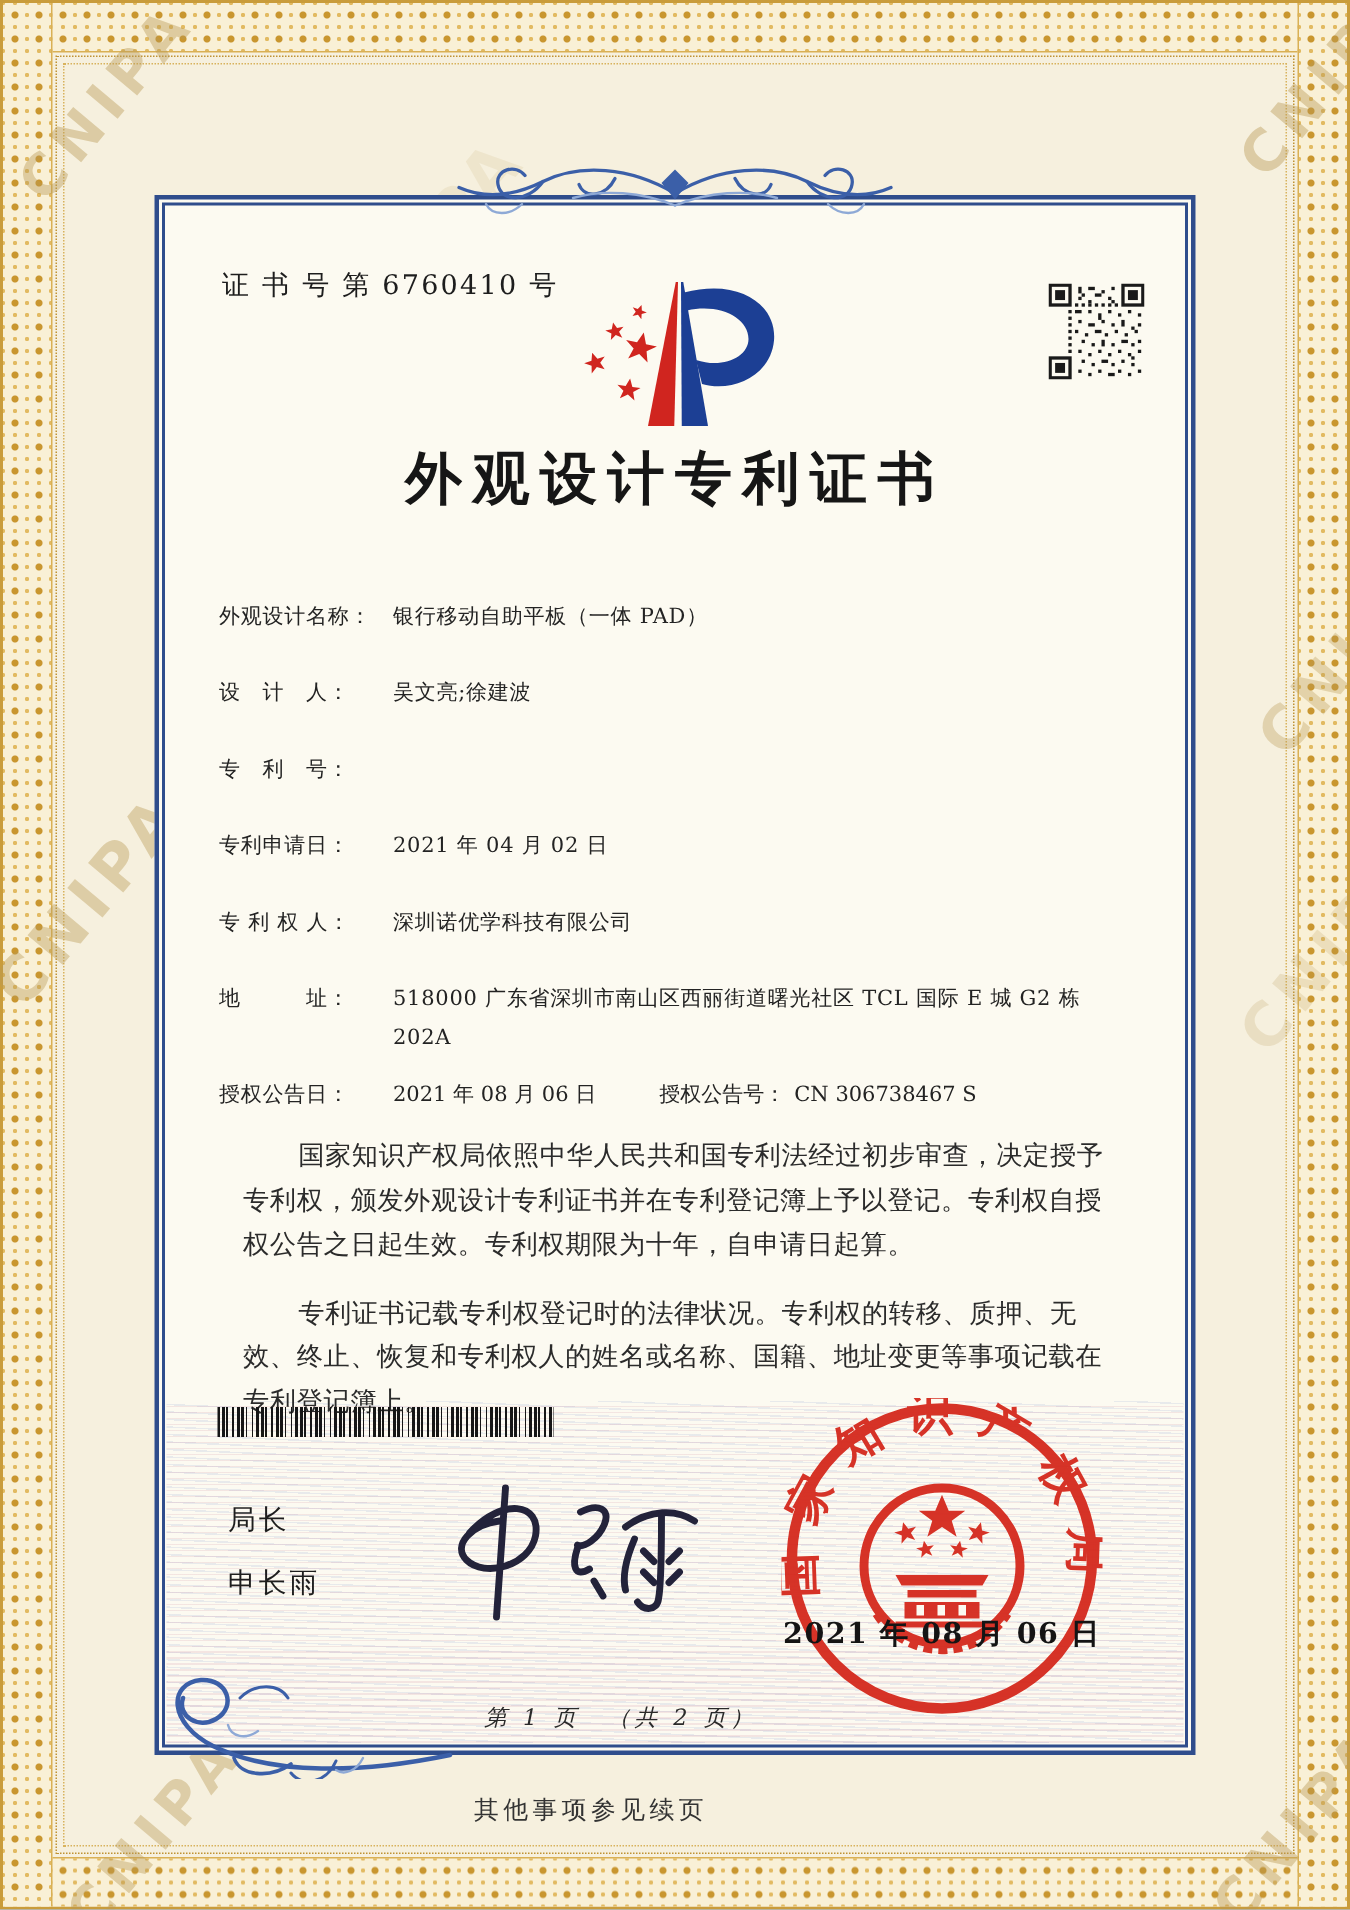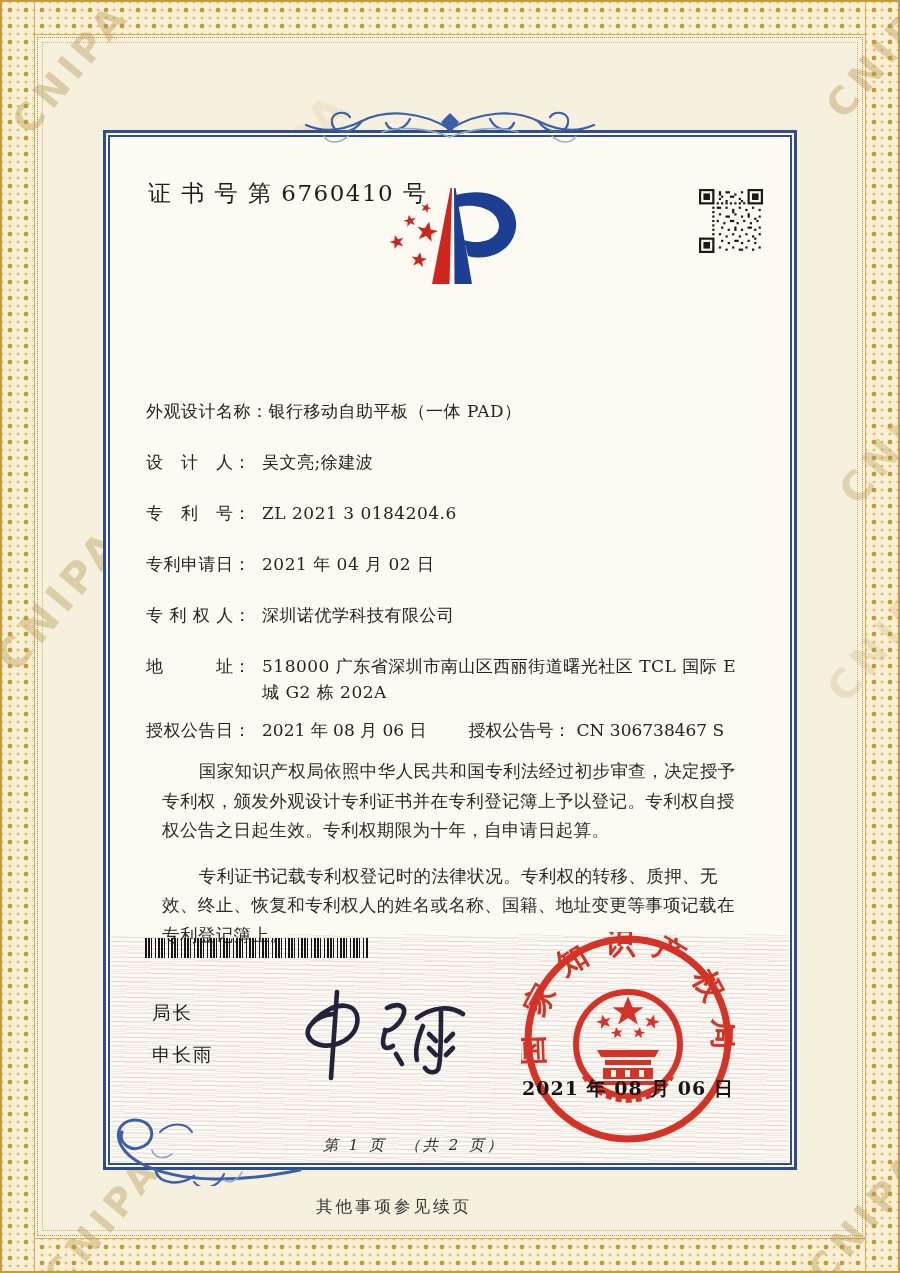--- a/index.html
+++ b/index.html
@@ -37,26 +37,26 @@
   
   .blue-frame{position:absolute;left:103px;top:130px;width:694px;height:1040px;
       border:3px solid #2f4d8c;background:#fcfaf1;box-sizing:border-box;}
   .blue-frame::before{content:"";position:absolute;inset:2px;border:2px solid #2f4d8c;}
   .guilloche{position:absolute;left:5px;right:5px;bottom:5px;height:228px;
       background:
         repeating-linear-gradient(0deg, rgba(201,120,146,.16) 0 1px, rgba(0,0,0,0) 1px 4px),
         repeating-linear-gradient(2.5deg, rgba(110,135,200,.14) 0 1px, rgba(0,0,0,0) 1px 5px);}
   
   .abs{position:absolute;}
-  .cert-no{left:148px;top:178px;font-size:23px;letter-spacing:1.5px;color:#1d1d1d;z-index:2;}
+  .cert-no{left:148px;top:178px;font-size:18px;letter-spacing:1.5px;color:#1d1d1d;z-index:2;}
   .logo{left:372px;top:182px;width:175px;height:110px;z-index:2;}
   .qr{left:699px;top:189px;width:64px;height:64px;z-index:2;}
   .title{left:103px;top:294px;width:694px;text-align:center;font-size:38px;
       font-weight:bold;letter-spacing:7px;color:#161616;z-index:2;}
-  .fields{left:146px;top:398px;width:648px;z-index:2;font-size:17px;line-height:26px;color:#232323;}
+  .fields{left:146px;top:398px;width:648px;z-index:2;font-size:14px;line-height:26px;color:#232323;}
   .frow{display:flex;margin-bottom:25px;}
   .frow.addr{margin-bottom:12px;}
   .flabel{flex:0 0 116px;white-space:nowrap;letter-spacing:.5px;}
   .fvalue{flex:1;letter-spacing:.5px;max-width:486px;}
   .grantrow{display:flex;}
   .grantrow .gpair2{margin-left:42px;}
   .paras{left:146px;top:741px;width:614px;font-size:17.5px;line-height:29.5px;
       color:#2b2b2b;letter-spacing:.4px;z-index:2;}
   .paras p{margin:16px;text-indent:2.1em;}
   .barcode{left:145px;top:938px;width:224px;height:20px;z-index:2;
@@ -229,33 +229,33 @@
         <rect x="12" y="27" width="1" height="1"></rect>
       <rect x="15" y="26" width="1" height="1"></rect>
         <rect x="18" y="27" width="2" height="1"></rect>
       <rect x="21" y="26" width="1" height="1"></rect>
         <rect x="24" y="27" width="1" height="1"></rect>
       <rect x="27" y="26" width="1" height="1"></rect>
         <rect x="25" y="22" width="1" height="1"></rect>
     </g>
   </svg>
 
+  <div class="abs title">外观设计专利证书</div>
 
   <div class="abs fields">
     <div class="frow">
       <span class="flabel">外观设计名称：</span>
       <span class="fvalue">银行移动自助平板（一体 PAD）</span>
     </div>
     <div class="frow">
       <span class="flabel">设　计　人：</span>
       <span class="fvalue">吴文亮;徐建波</span>
     </div>
     <div class="frow">
       <span class="flabel">专　利　号：</span>
-      <span class="fvalue">ZL 2021 3 0184204.6</span>
     </div>
     <div class="frow">
       <span class="flabel">专利申请日：</span>
       <span class="fvalue">2021 年 04 月 02 日</span>
     </div>
     <div class="frow">
       <span class="flabel">专 利 权 人：</span>
       <span class="fvalue">深圳诺优学科技有限公司</span>
     </div>
     <div class="frow addr">

